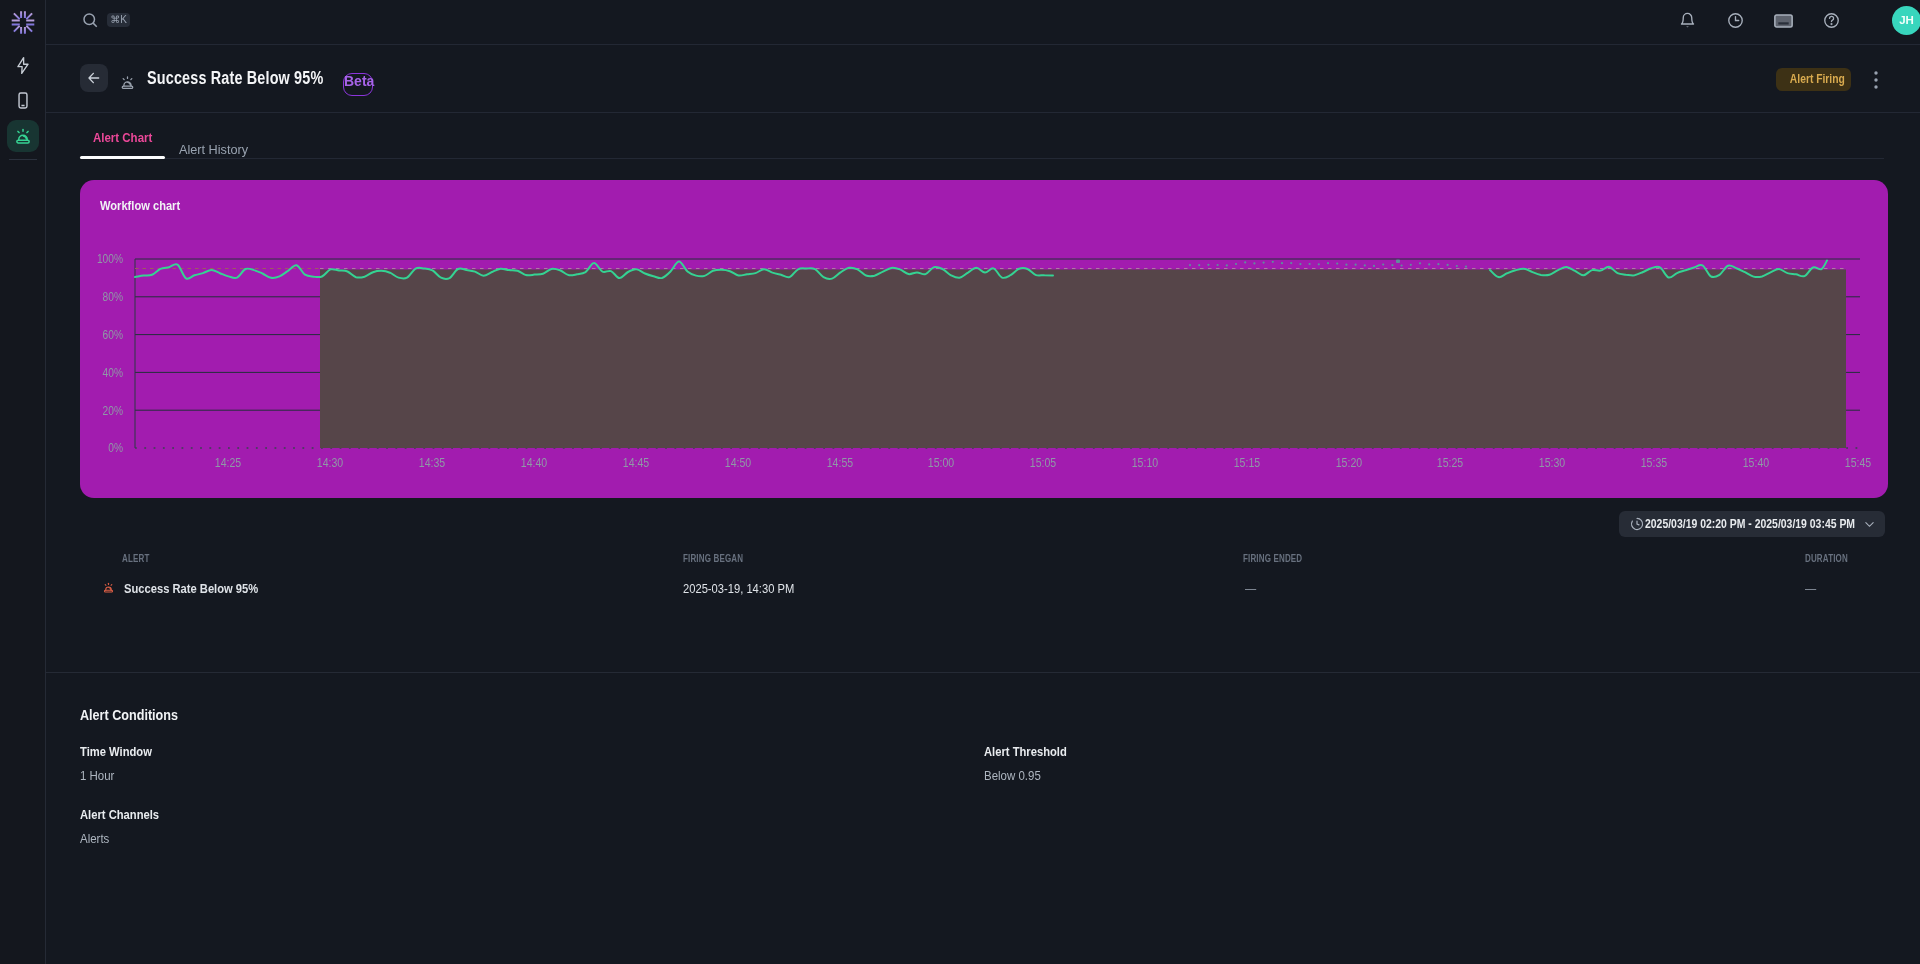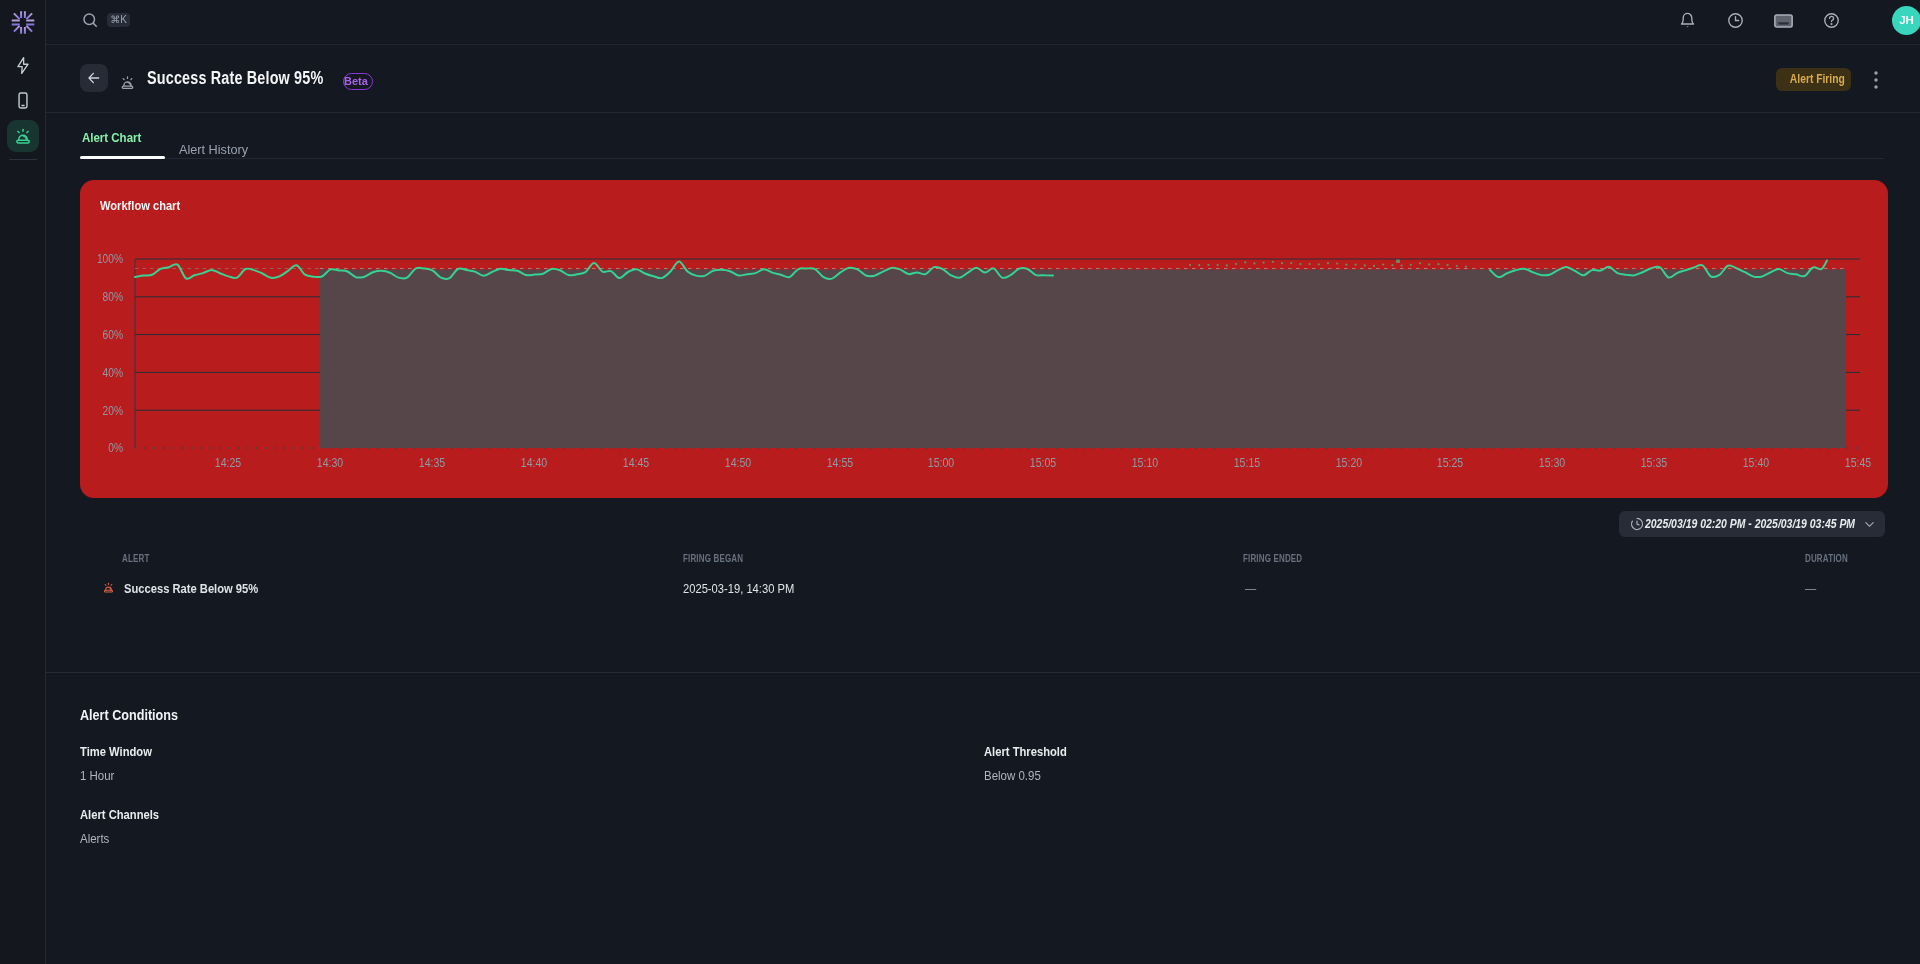--- a/index.html
+++ b/index.html
@@ -15,34 +15,34 @@
   #side-div { position:absolute; left:9px; top:159px; width:28px; height:1px; background:#2b313d; }
 
   
   #topbar { position:absolute; left:46px; top:0; width:1874px; height:45px; background:#141820; border-bottom:1px solid #232834; }
   #cmdk { position:absolute; left:61px; top:13px; width:23px; height:14px; background:#272d38; border-radius:4px; color:#99a2b0; font-size:10px; line-height:14px; text-align:center; }
 
   
   #phead { position:absolute; left:46px; top:45px; width:1874px; height:68px; border-bottom:1px solid #232834; }
   #backbtn { position:absolute; left:34px; top:19px; width:28px; height:28px; border-radius:8px; background:#262b35; }
   #ptitle { position:absolute; left:101px; top:23px; font-size:18px; font-weight:700; letter-spacing:0.2px; color:#f4f5f7; }
-  #beta { position:absolute; left:297px; top:28px; width:30px; height:17px; border:1px solid #8c35dc; border-radius:9px; color:#a763e8; font-size:11px; font-weight:700; text-align:left; line-height:15.5px; }
+  #beta { position:absolute; left:297px; top:28px; width:30px; height:23px; border:1px solid #8c35dc; border-radius:9px; color:#a763e8; font-size:14px; font-weight:700; text-align:left; line-height:15.5px; }
   #firing { position:absolute; left:1730px; top:23px; height:23px; width:75px; text-align:right; border-radius:6px; background:#3d3115; color:#d9ab4f; font-size:12.5px; font-weight:700; line-height:23px; }
 
   
   #tabs { position:absolute; left:80px; top:113px; width:1804px; height:46px; border-bottom:1px solid #232834; }
   .tab { position:absolute; top:17px; font-size:13.5px; }
   #tabline { position:absolute; left:0px; top:43px; width:85px; height:3px; background:#fcfdfe; border-radius:2px; }
 
   
-  #card { position:absolute; left:80px; top:180px; width:1808px; height:318px; background:#b91c1c; border-radius:14px; }
+  #card { position:absolute; left:80px; top:180px; width:1808px; height:318px; background:#a21caf; border-radius:14px; }
   #cardtitle { position:absolute; left:20px; top:19px; font-size:12.5px; font-weight:700; color:#f1f3f5; }
 
   
-  #timesel { position:absolute; left:1619px; top:511px; width:266px; height:26px; background:#272c36; border-radius:6px; color:#e8ebee; font-size:12.5px; font-weight:700; line-height:26px;font-style:italic; }
+  #timesel { position:absolute; left:1619px; top:511px; width:266px; height:26px; background:#272c36; border-radius:6px; color:#e8ebee; font-size:12.5px; font-weight:700; line-height:26px; }
 
   
   .th { position:absolute; top:553px; font-size:10px; font-weight:700; letter-spacing:0.2px; color:#68717f; transform:scaleX(0.80); transform-origin:0 50%; white-space:nowrap; }
   .td { position:absolute; top:581px; font-size:13px; color:#dfe3e8; transform:scaleX(0.86); transform-origin:0 50%; white-space:nowrap; }
   .tdg { color:#8b94a1; }
 
   #hr2 { position:absolute; left:46px; top:672px; width:1874px; height:1px; background:#252a35; }
 
   
   .cond-h { position:absolute; font-size:15px; font-weight:700; color:#f1f3f5; transform:scaleX(0.84); transform-origin:0 50%; white-space:nowrap; }
@@ -145,21 +145,21 @@
   <div id="beta">Beta</div>
   <div id="firing"><span class="t" style="transform:scaleX(0.825); transform-origin:50% 50%;">Alert Firing</span></div>
   <svg class="abs" style="left:1820px; top:24px" width="20" height="22" viewBox="0 0 20 22" fill="#99a2b0">
     <circle cx="10" cy="4" r="1.7"></circle>
       <circle cx="10" cy="11" r="1.7"></circle>
       <circle cx="10" cy="18" r="1.7"></circle>
   </svg>
 </div>
 
 <div id="tabs">
-  <div class="tab" style="left:2px; font-weight:700; color:#86efac;"><span class="t" style="transform:scaleX(0.85);">Alert Chart</span></div>
+  <div class="tab" style="left:13px; font-weight:700; color:#ec4899;"><span class="t" style="transform:scaleX(0.85);">Alert Chart</span></div>
   <div class="tab" style="left:99px; color:#99a3b0;margin-top:12px;"><span class="t" style="transform:scaleX(0.94);">Alert History</span></div>
   <div id="tabline"></div>
 </div>
 
 <div id="card">
   <div id="cardtitle"><span class="t" style="transform:scaleX(0.89);">Workflow chart</span></div>
   <svg width="1808" height="318" viewBox="0 0 1808 318">
 
     <g stroke="#242e3b" stroke-width="1">
       <line x1="55" y1="79" x2="1780" y2="79"></line>

